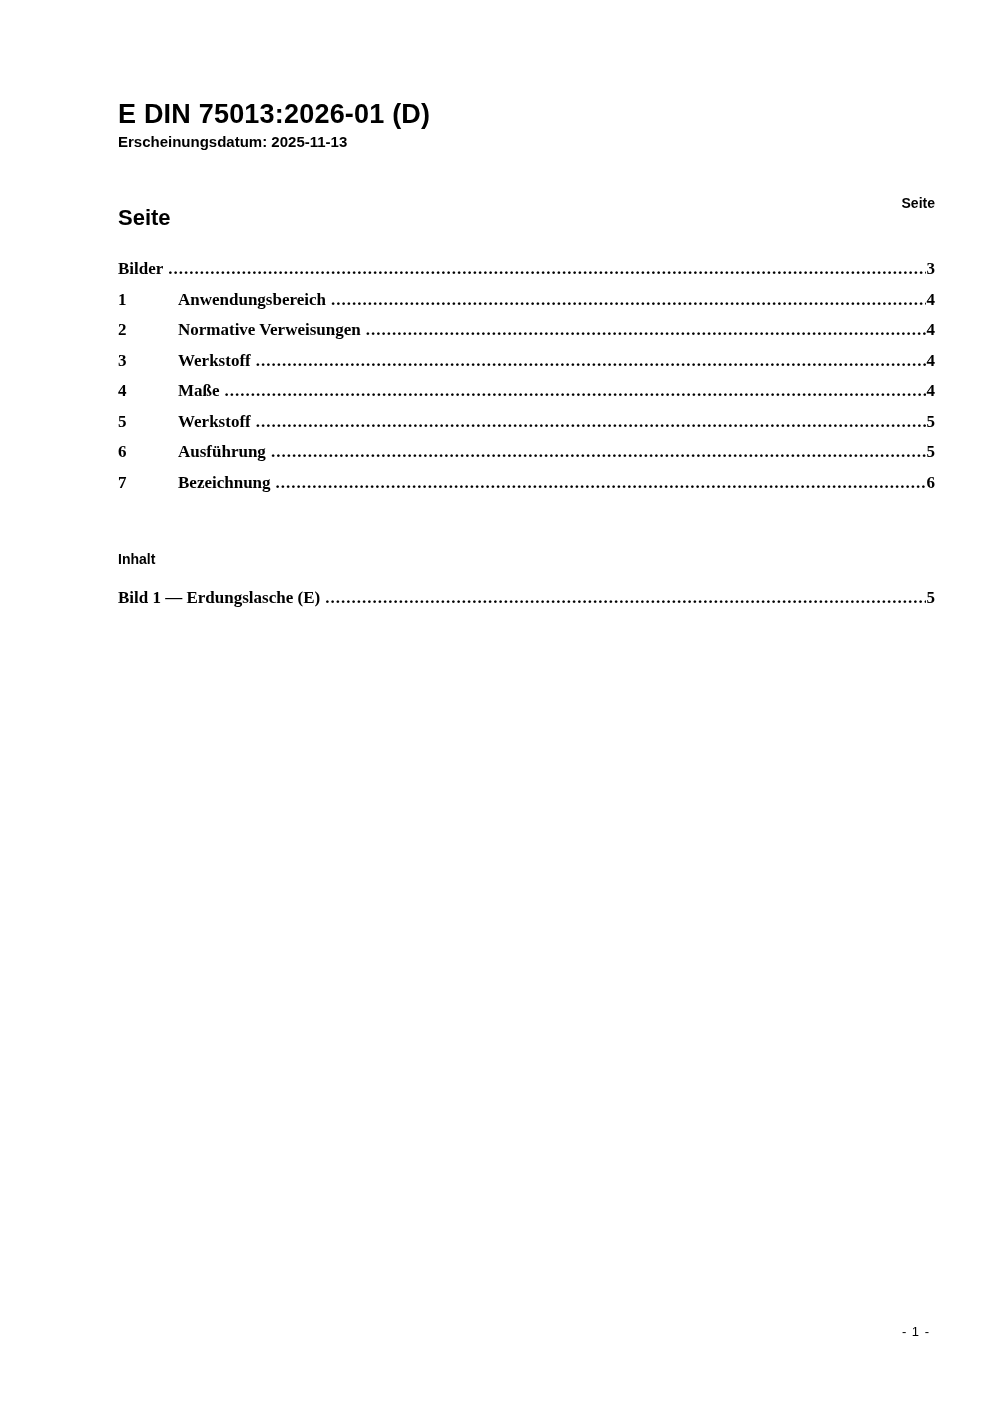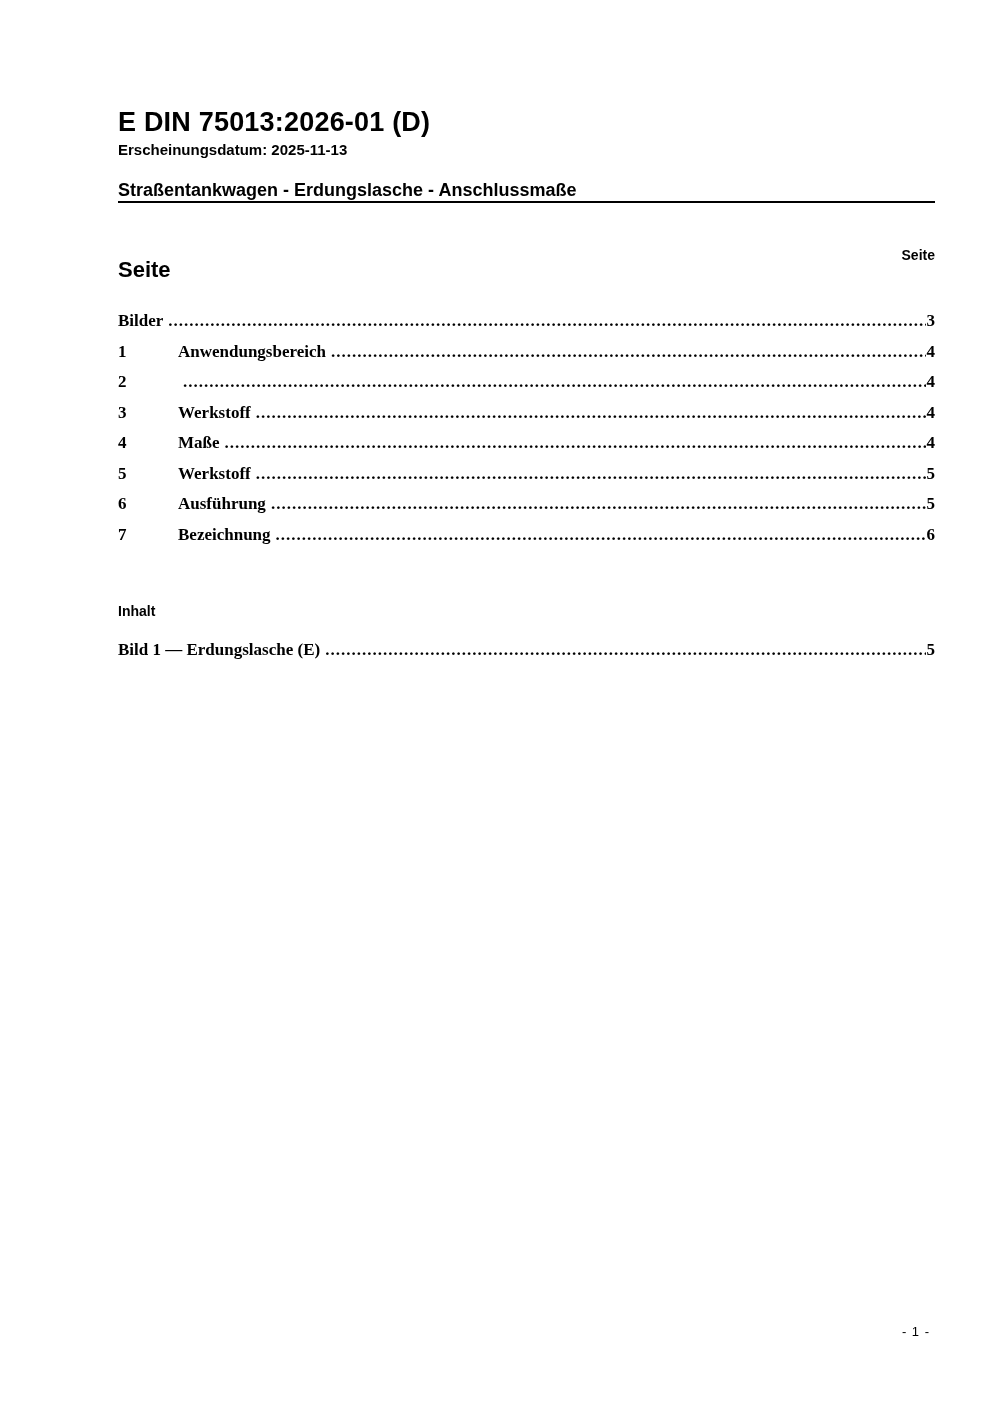--- a/index.html
+++ b/index.html
@@ -11,21 +11,21 @@
     height: 1403px;
     background: #ffffff;
     color: #000000;
     position: relative;
     overflow: hidden;
     font-family: "Liberation Sans", sans-serif;
   }
   .content {
     position: absolute;
     left: 118px;
-    top: 16px;
+    top: 8px;
     width: 817px;
   }
   .doc-title {
     margin-top: 91px;
     font-family: "Liberation Sans", sans-serif;
     font-weight: 700;
     font-size: 27px;
     line-height: 1.12;
     letter-spacing: 0.2px;
   }
@@ -120,21 +120,20 @@
 </style>
 </head>
 <body>
 
 <div class="content">
 
   <div class="doc-title">E DIN 75013:2026-01 (D)</div>
 
   <div class="pub-line">Erscheinungsdatum: 2025-11-13</div>
 
-  <div class="subject-line">Straßentankwagen - Erdungslasche - Anschlussmaße</div>
 
   <div class="toc-header">
     <div class="toc-heading">Seite</div>
     <div class="page-col-label">Seite</div>
   </div>
 
   <div class="toc-list">
 
     <div class="toc-row">
       <span class="toc-label">Bilder</span>
@@ -144,20 +143,21 @@
 
     <div class="toc-row">
       <span class="toc-num">1</span>
       <span class="toc-label">Anwendungsbereich</span>
       <span class="dot-leader"></span>
       <span class="toc-page">4</span>
     </div>
 
     <div class="toc-row">
       <span class="toc-num">2</span>
+      <span class="toc-label">Normative Verweisungen</span>
       <span class="dot-leader"></span>
       <span class="toc-page">4</span>
     </div>
 
     <div class="toc-row">
       <span class="toc-num">3</span>
       <span class="toc-label">Werkstoff</span>
       <span class="dot-leader"></span>
       <span class="toc-page">4</span>
     </div>

